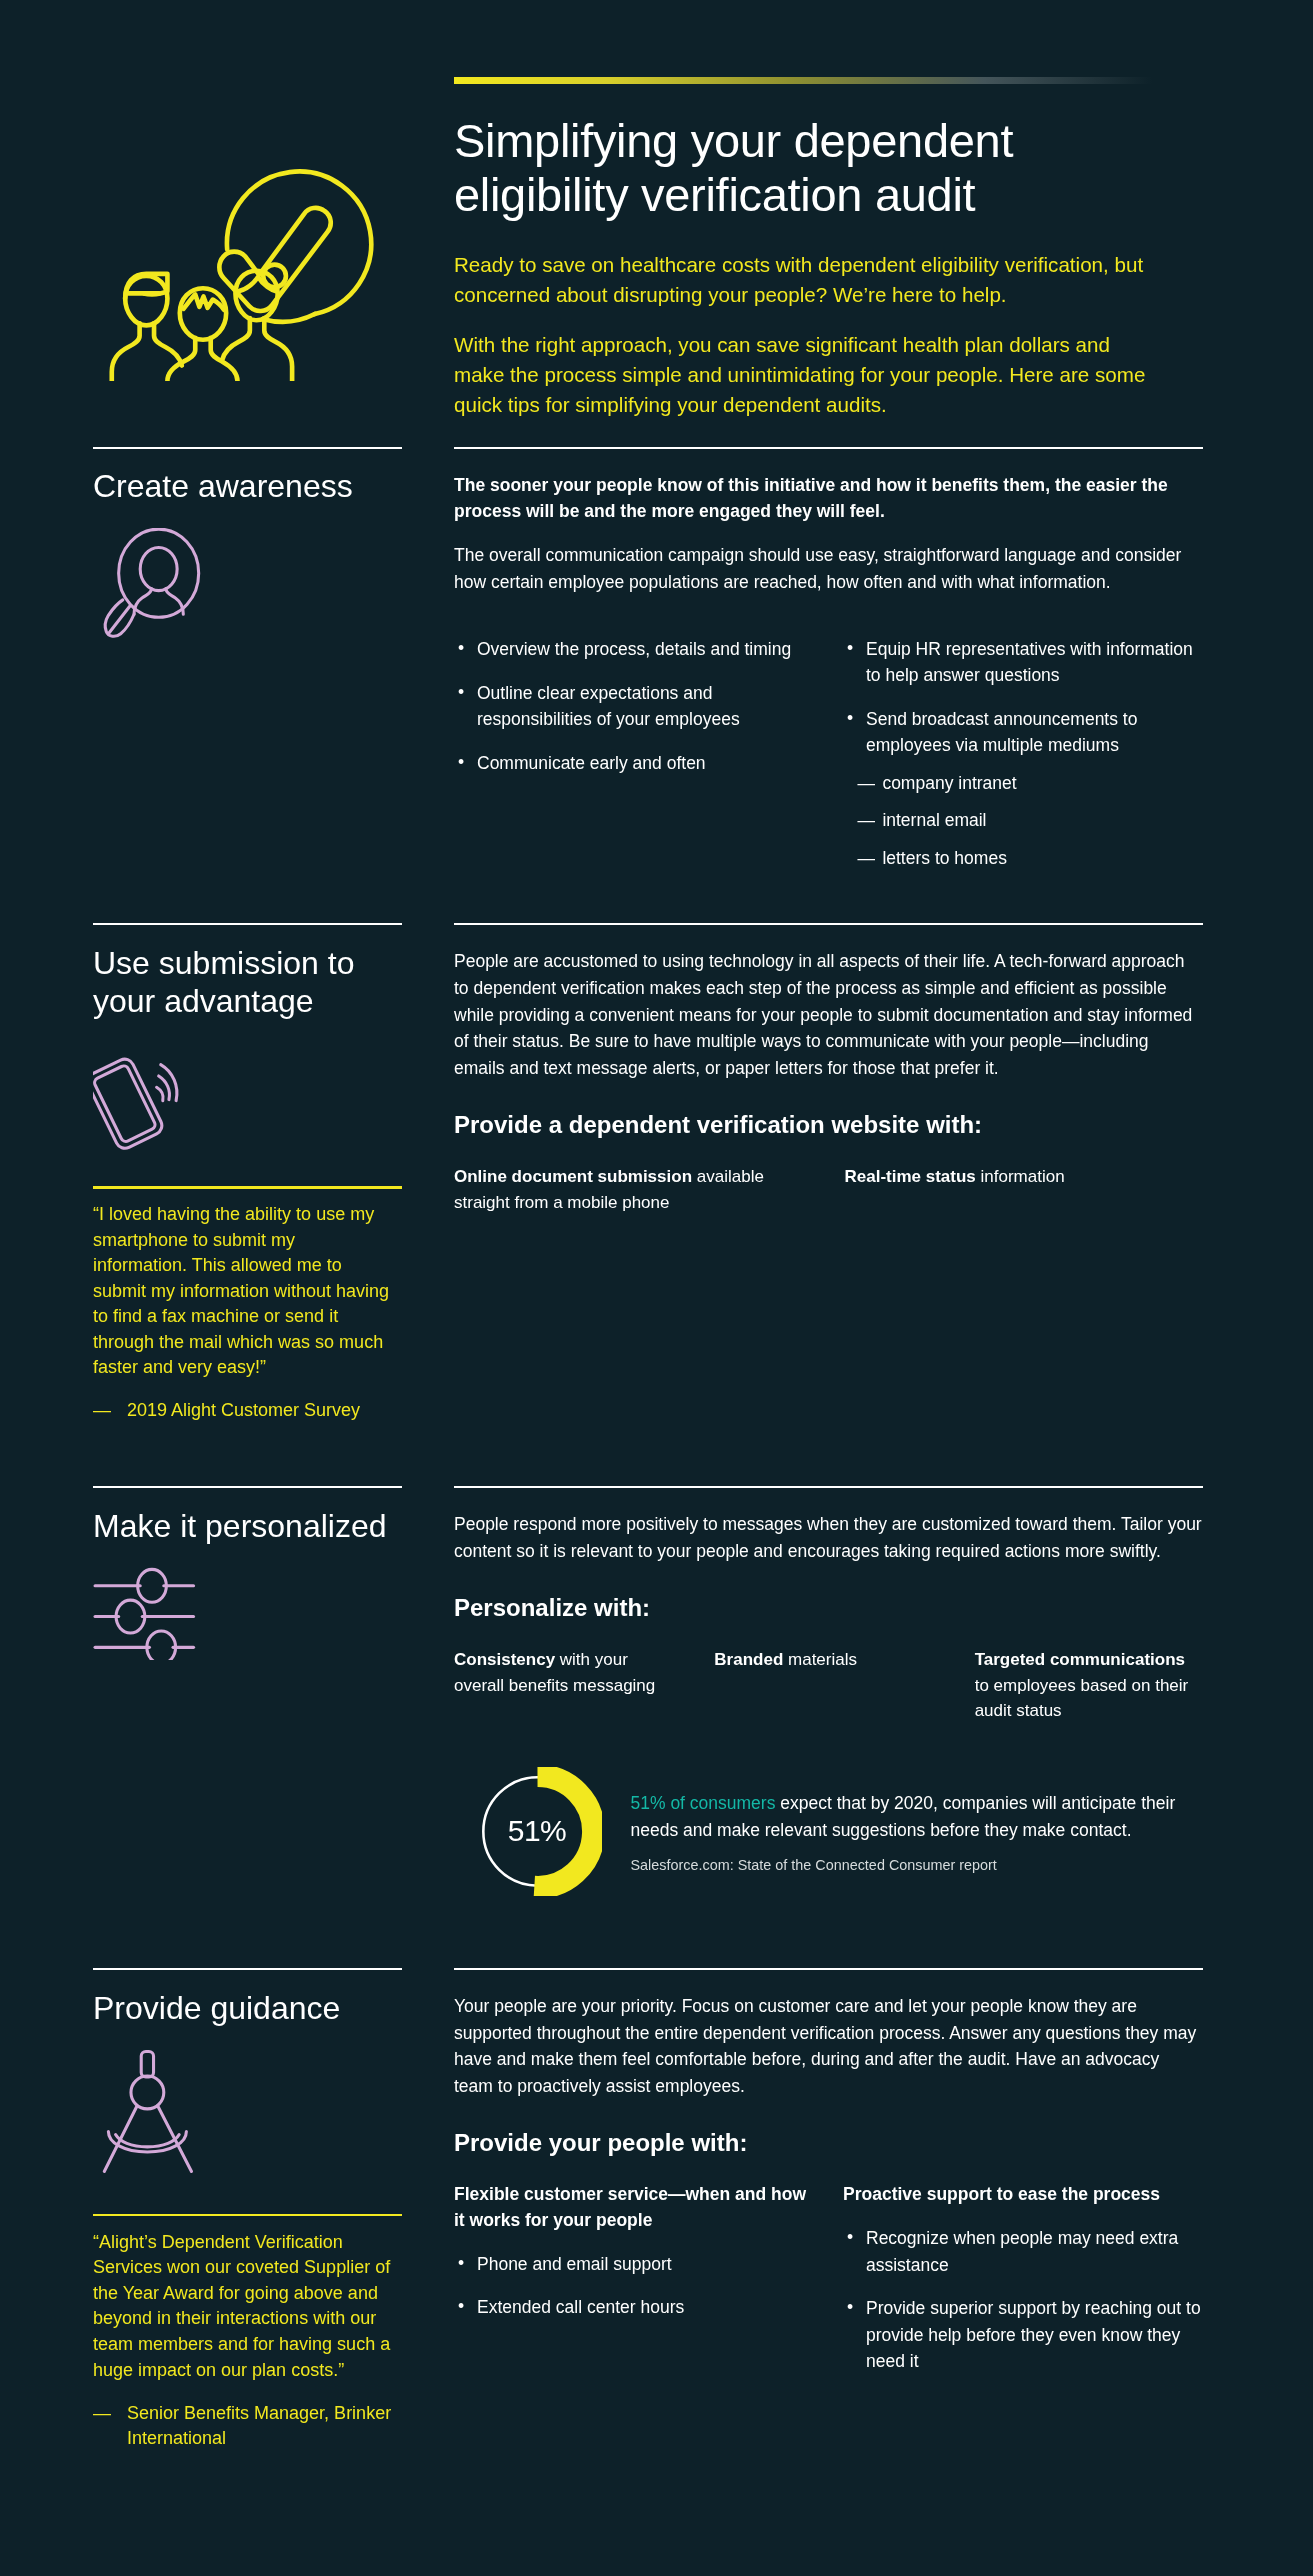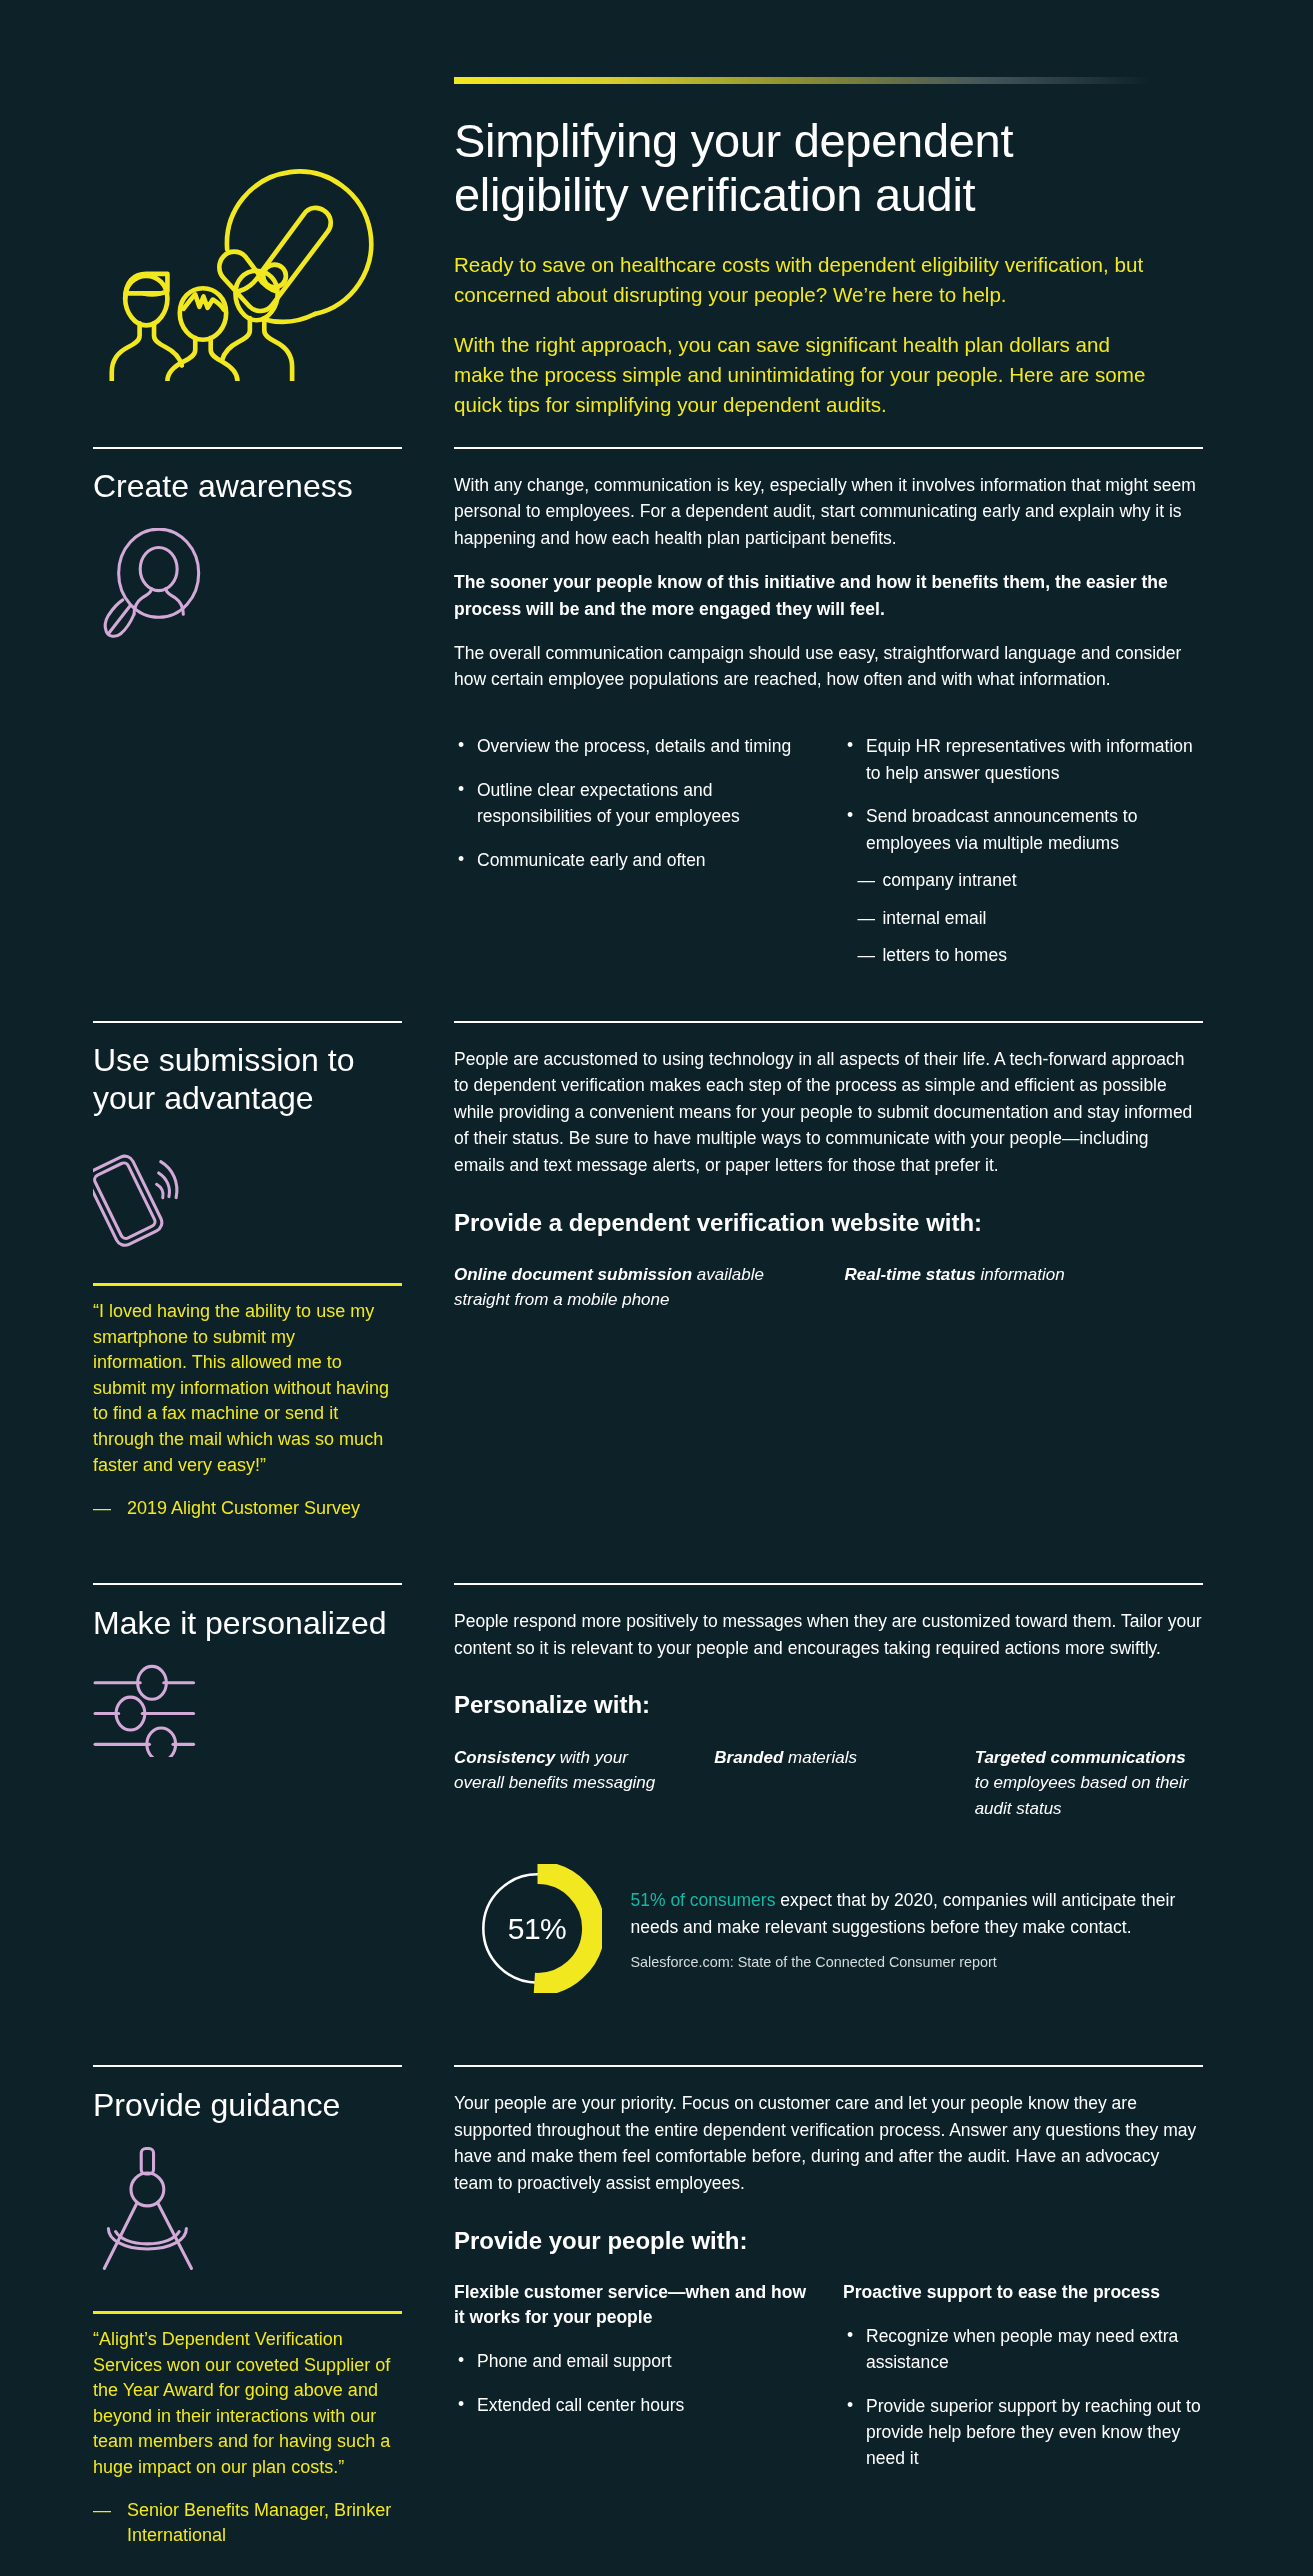--- a/index.html
+++ b/index.html
@@ -132,21 +132,21 @@
   ul.dashes li:before {
     content: "\2014";
     position: absolute;
     left: 0;
     top: 0;
     color: #ffffff;
   }
   .two-col { display: flex; gap: 29px; margin-top: 15.5px; }
   .two-col > div { flex: 1 1 0; }
 
-  .three-col { display: flex; gap: 32px; margin-top: 24px; font-style: italic; }
+  .three-col { display: flex; gap: 32px; margin-top: 24px; }
   .three-col > div {
     flex: 1 1 0;
     color: #ffffff;
     font-size: 17px;
     line-height: 1.5;
   }
   .three-col b { font-weight: 700; }
 
   .gcol { display: flex; gap: 29px; margin-top: 24px; }
   .gcol > div { flex: 1 1 0; }
@@ -260,21 +260,20 @@
           <path d="M114 118 C114 128 104 130 96 136 C86 143 80 155 80 168"></path>
           <path d="M142 118 C142 128 152 130 160 136 C170 143 176 155 176 168"></path>
           <path d="M72 152 L30 206"></path>
           <path d="M58 140 C46 148 38 158 30 170 C24 180 22 192 26 202 C30 212 44 214 54 206 C66 196 74 182 80 168"></path>
         </svg>
       </div>
     </div>
     <div class="col-right">
       <div class="white-rule"></div>
       <div class="body" style="margin-top:23px;">
-        <p>With any change, communication is key, especially when it involves information that might seem personal to employees. For a dependent audit, start communicating early and explain why it is happening and how each health plan participant benefits.</p>
         <p class="strong">The sooner your people know of this initiative and how it benefits them, the easier the process will be and the more engaged they will feel.</p>
         <p>The overall communication campaign should use easy, straightforward language and consider how certain employee populations are reached, how often and with what information.</p>
       </div>
       <div class="two-col" style="margin-top:23px;">
         <div>
           <ul class="bullets">
             <li>Overview the process, details and timing</li>
             <li>Outline clear expectations and responsibilities of your employees</li>
             <li>Communicate early and often</li>
           </ul>

